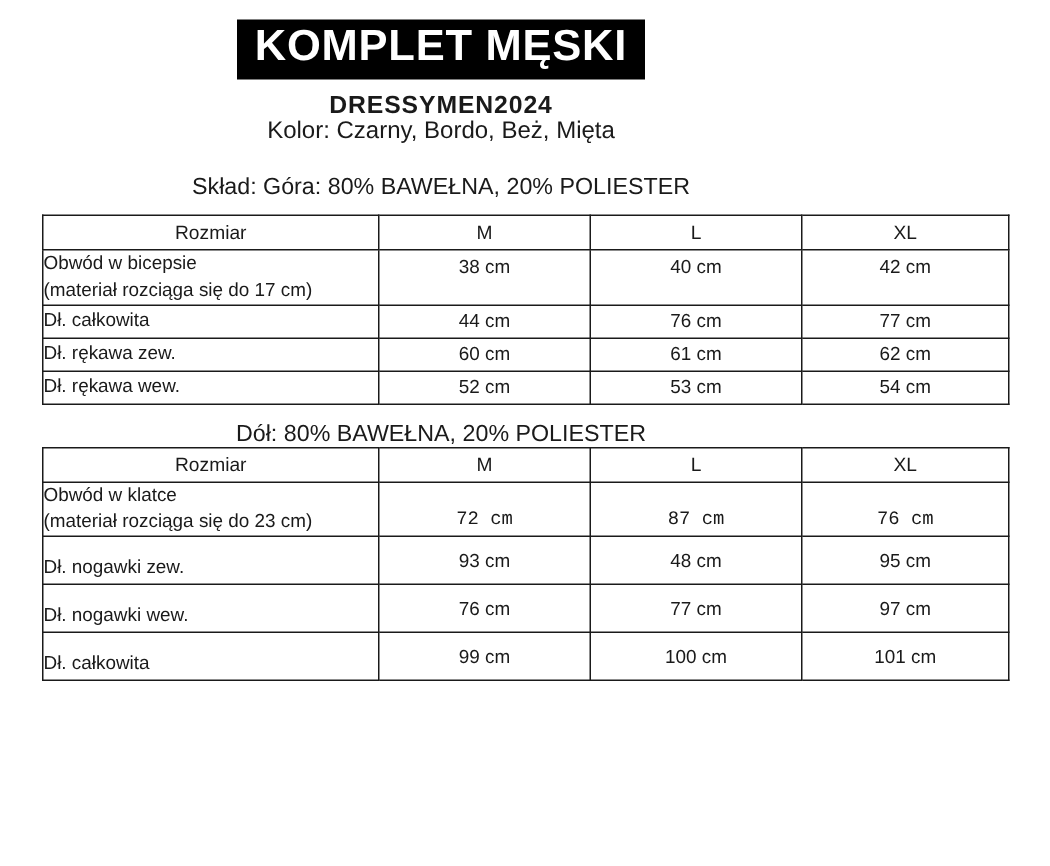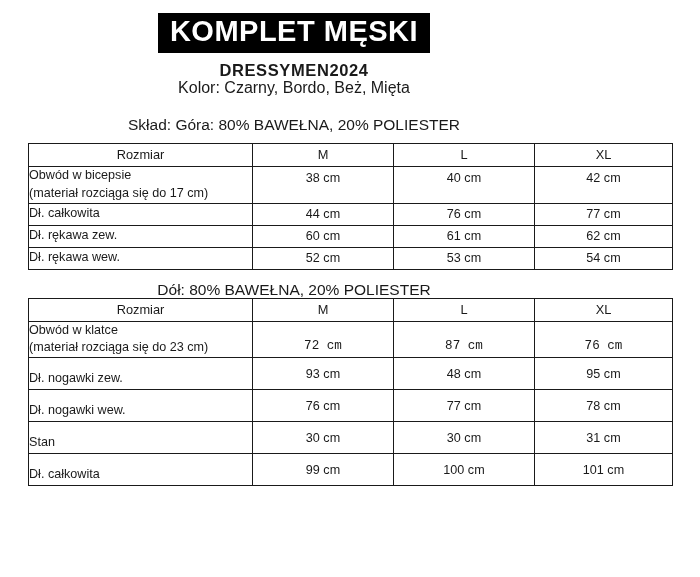--- a/index.html
+++ b/index.html
@@ -224,27 +224,21 @@
         <tr>
           <td class="label-cell single-label">Dł. nogawki zew.</td>
           <td class="val-cell single">93 cm</td>
           <td class="val-cell single">48 cm</td>
           <td class="val-cell single">95 cm</td>
         </tr>
         <tr>
           <td class="label-cell single-label">Dł. nogawki wew.</td>
           <td class="val-cell single">76 cm</td>
           <td class="val-cell single">77 cm</td>
-          <td class="val-cell single">78 cm</td>
-        </tr>
-        <tr>
-          <td class="label-cell single-label">Stan</td>
-          <td class="val-cell single">30 cm</td>
-          <td class="val-cell single">30 cm</td>
-          <td class="val-cell single">31 cm</td>
+          <td class="val-cell single">97 cm</td>
         </tr>
         <tr>
           <td class="label-cell single-label">Dł. całkowita</td>
           <td class="val-cell single">99 cm</td>
           <td class="val-cell single">100 cm</td>
           <td class="val-cell single">101 cm</td>
         </tr>
       </tbody>
     </table>
   </div>

